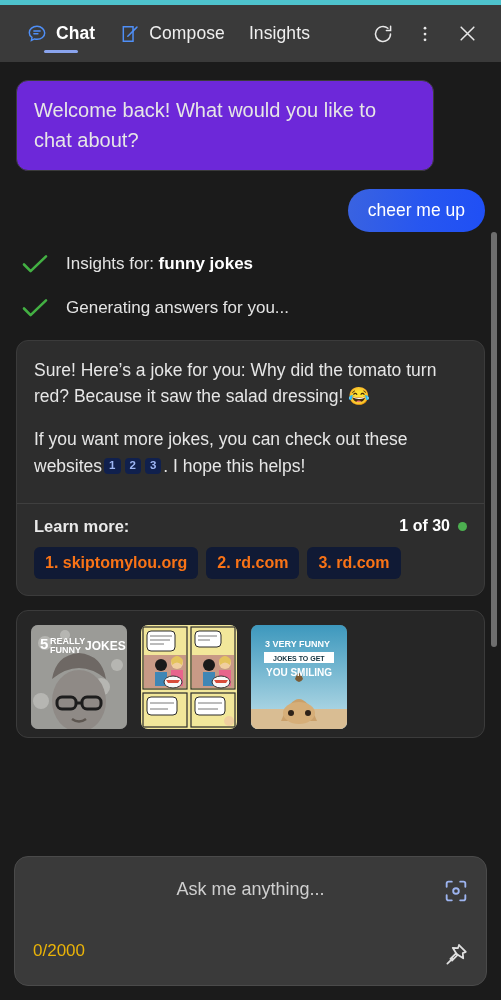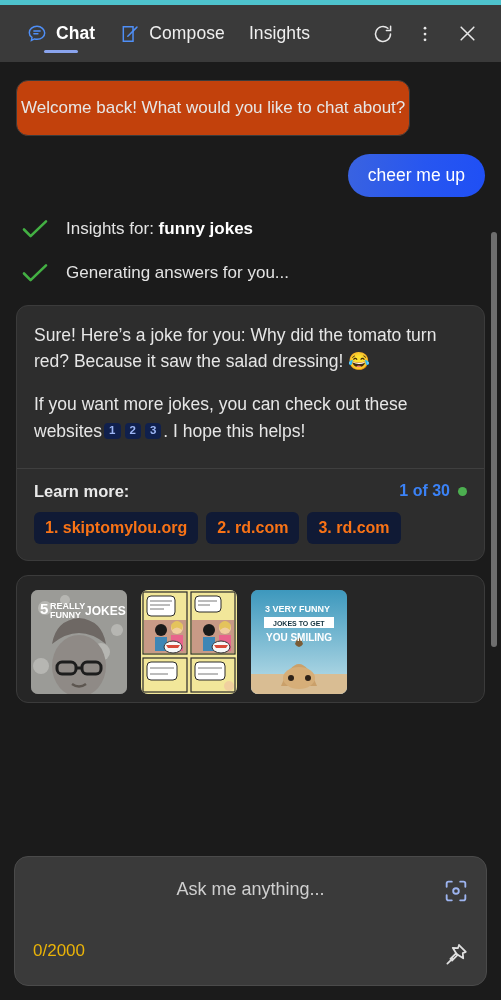--- a/index.html
+++ b/index.html
@@ -66,27 +66,27 @@
   .convo {
     flex: 1 1 auto;
     position: relative;
     padding: 18px 0 0 0;
     overflow: hidden;
   }
   .row { display: flex; padding: 0 16px; }
   .row.right { justify-content: flex-end; }
 
   .bubble-bot {
-    background: #c2410c;
+    background: #6d28d9;
     border: 1px solid #3b3b3b;
     border-radius: 12px;
     color: #e6e6e6;
-    font-size: 17px;
+    font-size: 20px;
     line-height: 1.52;
-    padding: 14px 4px;
+    padding: 14px 17px;
     max-width: 418px;
   }
   .bubble-user {
     background: linear-gradient(100deg, #3a63e0 0%, #2756f0 55%, #1f4ff5 100%);
     color: #ffffff;
     border-radius: 22px;
     font-size: 17.5px;
     padding: 11px 20px;
     text-align: center;
   }
@@ -126,21 +126,21 @@
     cursor: pointer;
   }
   .card-divider { height: 1px; background: #3f3f3f; margin: 0; }
   .learn { padding: 13px 17px 16px 17px; }
   .learn-head {
     display: flex; align-items: flex-start;
     margin-bottom: 11px;
   }
   .learn-title { font-size: 16.5px; font-weight: bold; color: #e9e9e9; }
   .learn-count {
-    margin-left: auto; font-size: 16px; font-weight: bold; color: #3b82f6;
+    margin-left: auto; font-size: 16px; font-weight: bold; color: #ffffff;
     display: flex; align-items: center; gap: 8px;
   }
   .dot { width: 9px; height: 9px; border-radius: 50%; background: #4caf50; display: inline-block; }
   .chips { display: flex; flex-wrap: wrap; gap: 8px; }
   .chip {
     background: #101a35;
     color: #f97316;
     font-size: 16px; font-weight: bold;
     border-radius: 6px;
     padding: 7px 11px;

